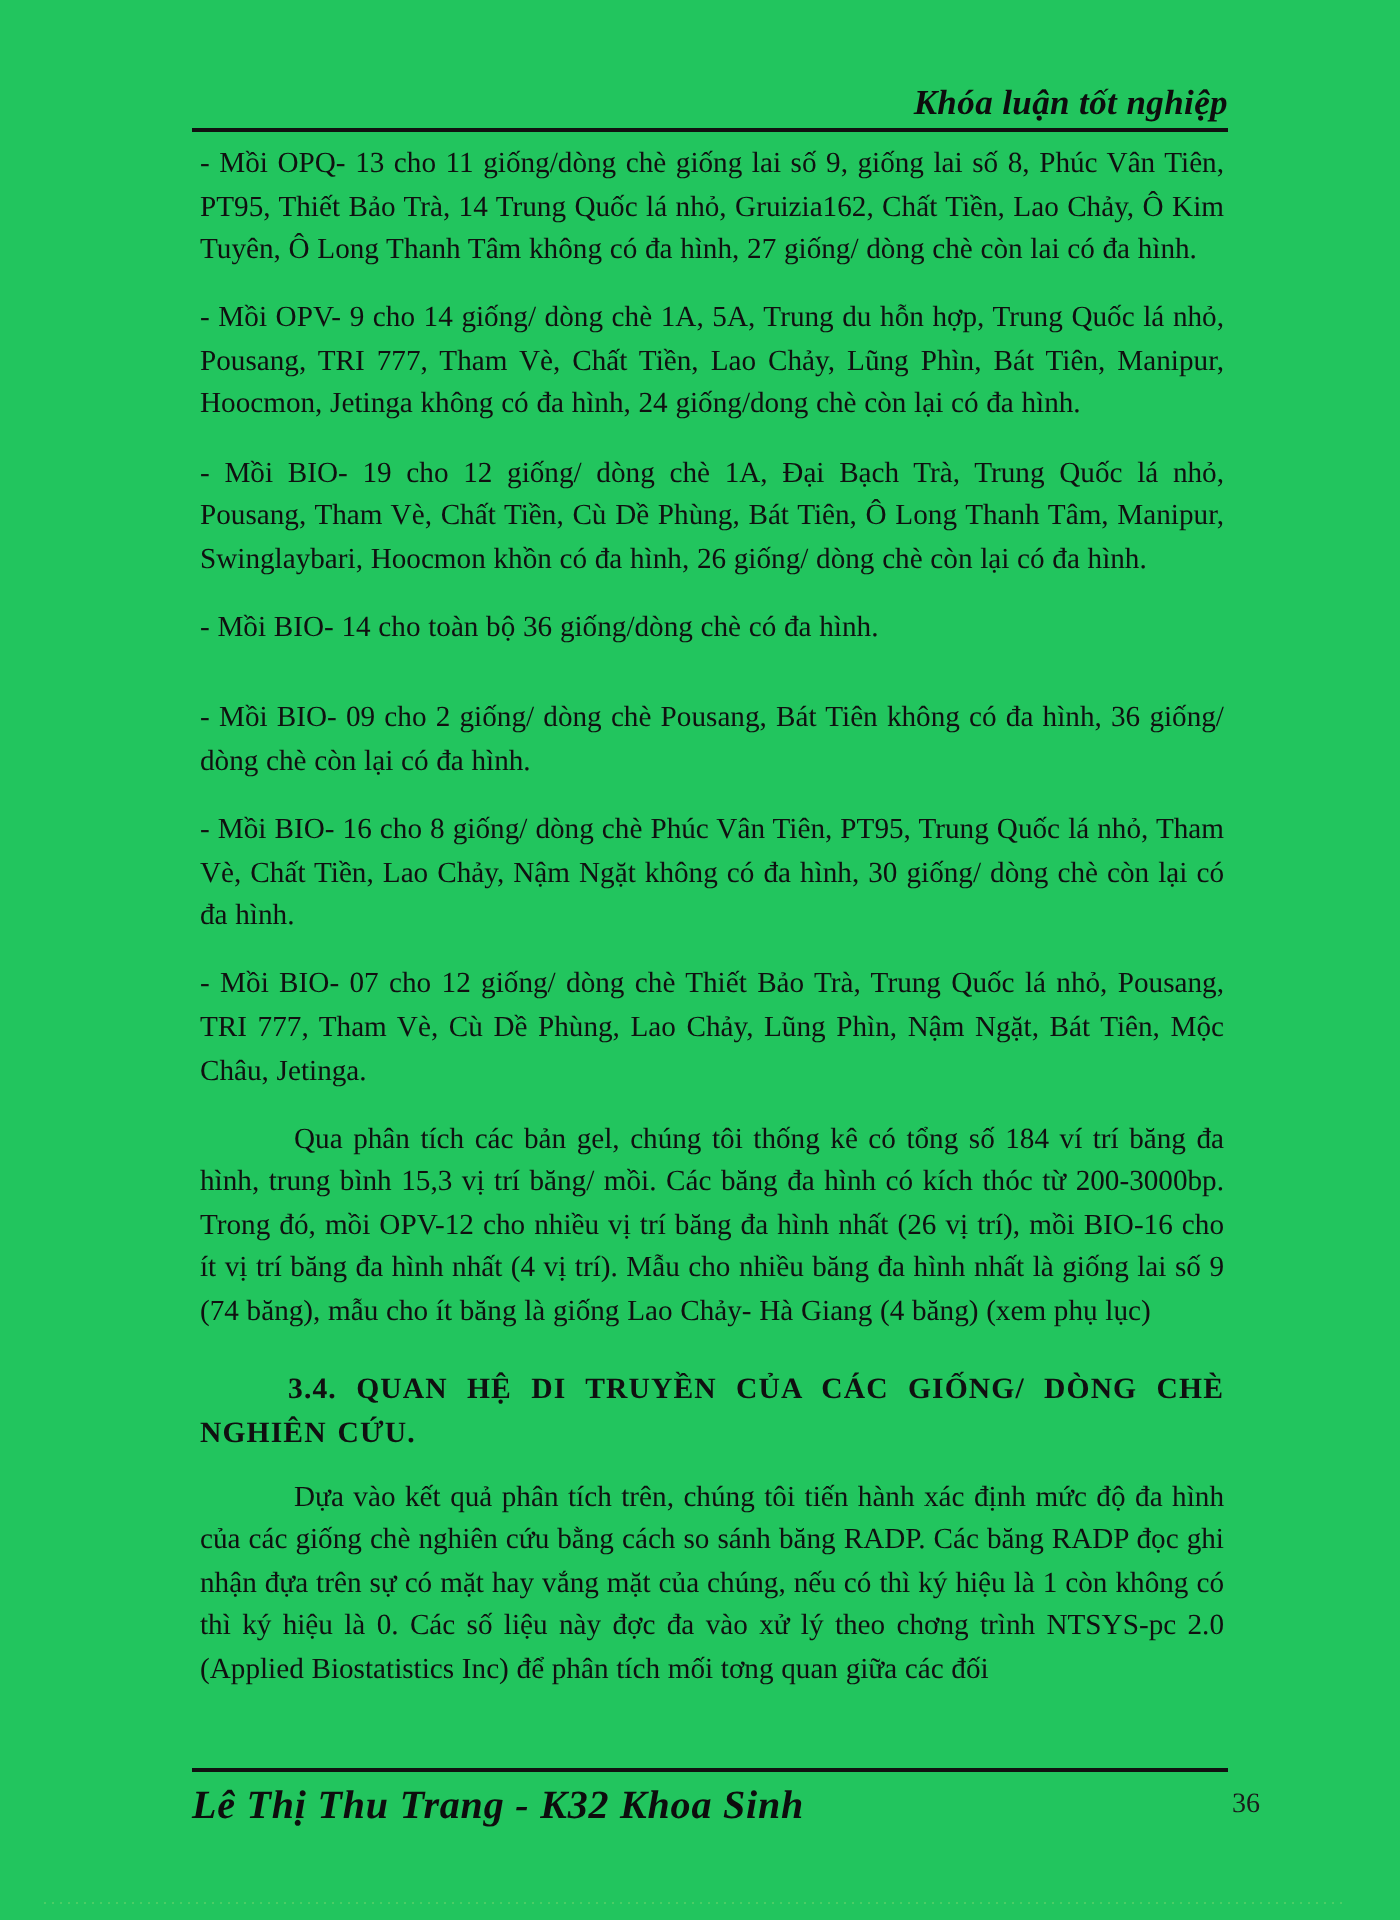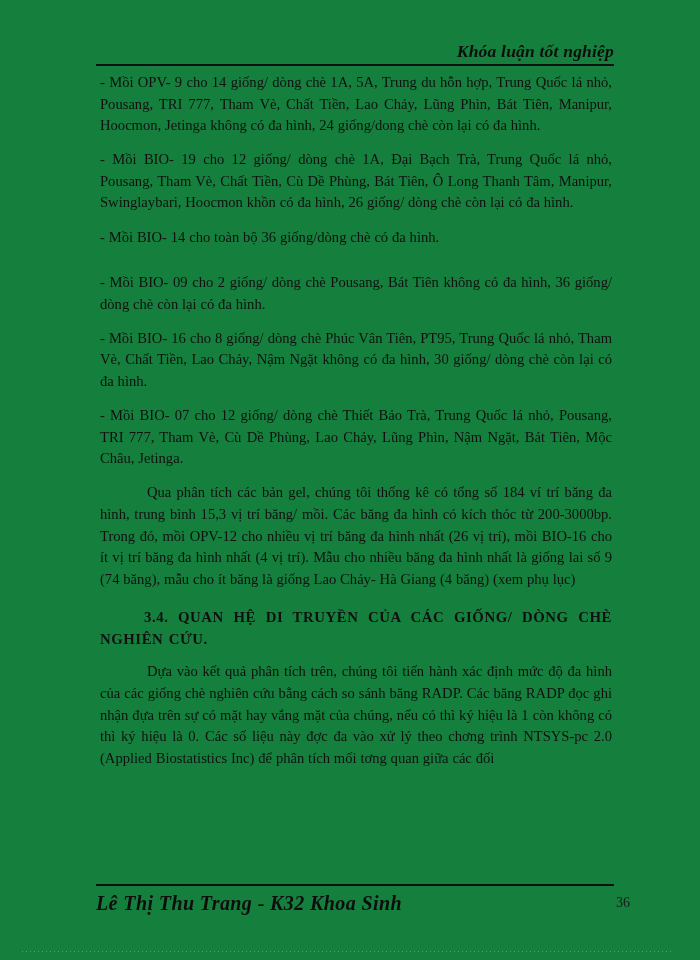--- a/index.html
+++ b/index.html
@@ -14,21 +14,21 @@
     font-family: "Liberation Serif", "DejaVu Serif", serif;
     color: #101010;
     overflow: hidden;
   }
 
   .page {
     position: absolute;
     left: 0; top: 0;
     width: 700px;
     height: 960px;
-    background: #15803d;
+    background: #22c55e;
   }
 
   
   .header {
     position: absolute;
     left: 96px;
     top: 30px;
     width: 518px;
     height: 36px;
   }
@@ -141,20 +141,21 @@
 
 <div class="page">
 
   <div class="header">
     <div class="header-title">Khóa luận tốt nghiệp</div>
     <div class="header-rule"></div>
   </div>
 
   <div class="content">
 
+    <p class="para">- Mồi OPQ- 13 cho 11 giống/dòng chè giống lai số 9, giống lai số 8, Phúc Vân Tiên, PT95, Thiết Bảo Trà, 14 Trung Quốc lá nhỏ, Gruizia162, Chất Tiền, Lao Chảy, Ô Kim Tuyên, Ô Long Thanh Tâm không có đa hình, 27 giống/ dòng chè còn lai có đa hình.</p>
 
     <p class="para">- Mồi OPV- 9 cho 14 giống/ dòng chè 1A, 5A, Trung du hỗn hợp, Trung Quốc lá nhỏ, Pousang, TRI 777,  Tham Vè, Chất Tiền, Lao Chảy, Lũng Phìn, Bát Tiên, Manipur, Hoocmon, Jetinga không có đa hình, 24 giống/dong chè còn lại có đa hình.</p>
 
     <p class="para">- Mồi BIO- 19 cho 12 giống/ dòng chè 1A, Đại Bạch Trà, Trung Quốc lá nhỏ, Pousang, Tham Vè, Chất Tiền, Cù Dề Phùng, Bát Tiên, Ô Long Thanh Tâm, Manipur, Swinglaybari, Hoocmon khồn có đa hình, 26 giống/ dòng chè còn lại có đa hình.</p>
 
     <p class="para tight">- Mồi BIO- 14 cho toàn bộ 36 giống/dòng chè có đa hình.</p>
 
     <p class="para">- Mồi BIO- 09 cho 2 giống/ dòng chè Pousang, Bát Tiên không có đa hình, 36 giống/ dòng chè còn lại có đa hình.</p>
 
     <p class="para">- Mồi BIO- 16 cho 8 giống/ dòng chè Phúc Vân Tiên, PT95, Trung Quốc lá nhỏ, Tham Vè, Chất Tiền, Lao Chảy, Nậm Ngặt không có đa hình, 30 giống/ dòng chè còn lại có đa hình.</p>

